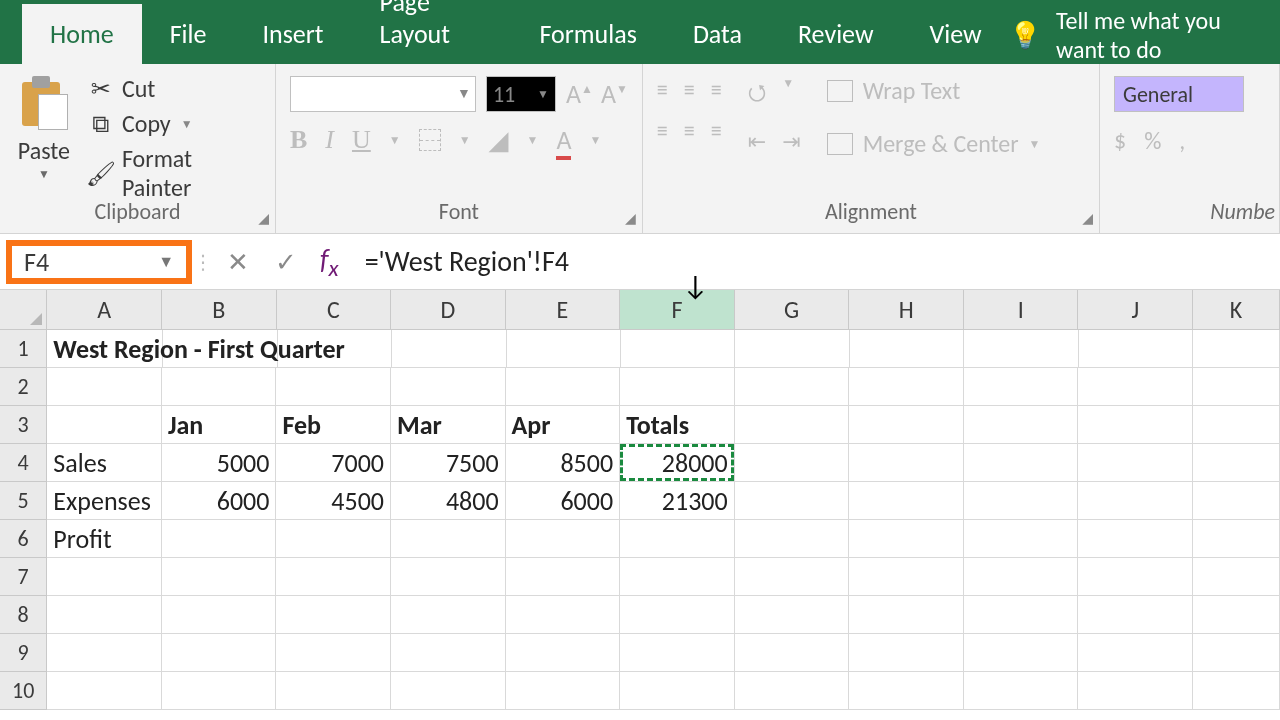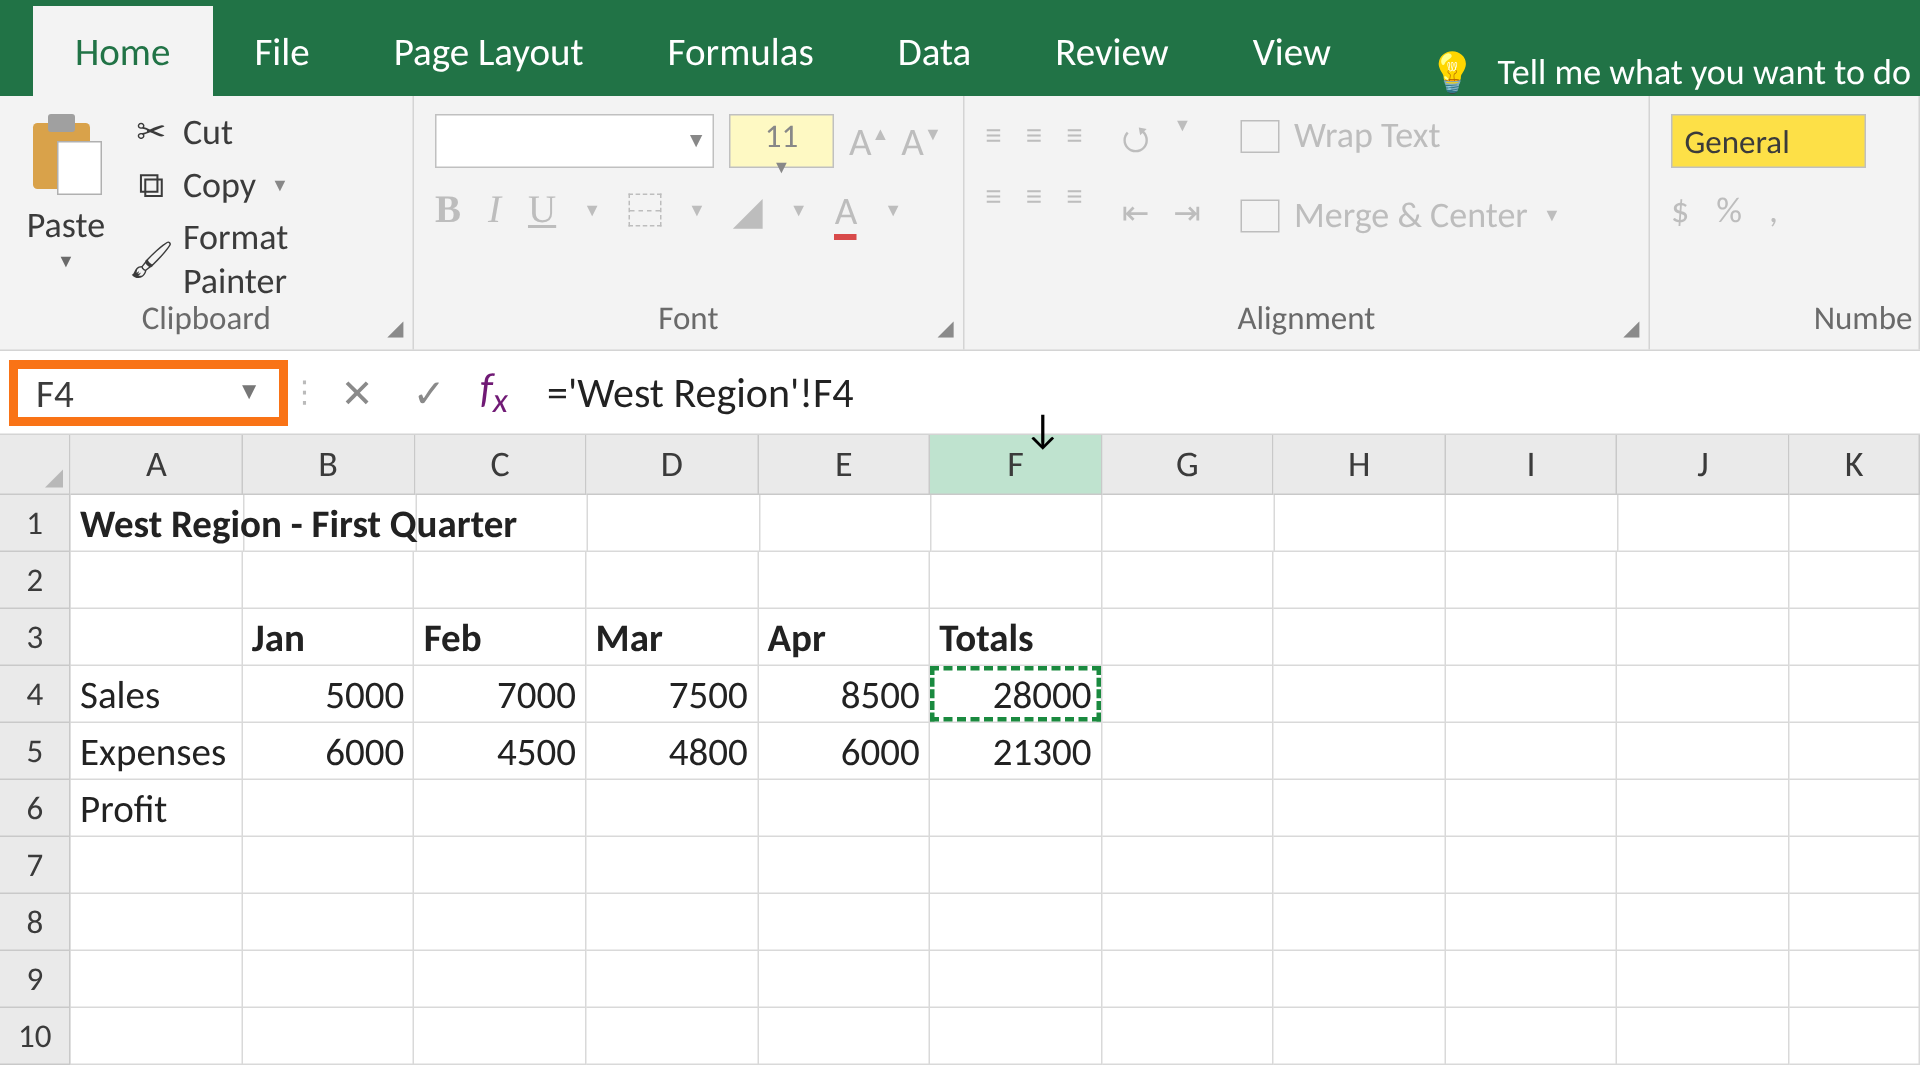--- a/index.html
+++ b/index.html
@@ -35,21 +35,21 @@
   .clip-right { display: flex; flex-direction: column; gap: 6px; padding-top: 4px; }
   .clip-item { display: flex; align-items: center; gap: 10px; color: #3b3b3b; font-size: 24px; }
   .clip-icon { width: 22px; display: inline-flex; justify-content: center; }
 
   
   .font { width: 368px; }
   .font-body { display: flex; flex-direction: column; gap: 12px; padding-top: 6px; }
   .font-row1 { display: flex; align-items: center; gap: 10px; }
   .font-name-box { width: 186px; height: 36px; background: #fff; border: 1px solid #c0c0c0; position: relative; }
   .font-name-box .dd { position: absolute; right: 4px; top: 8px; color: #888; font-size: 14px; }
-  .font-size-box { width: 70px; height: 36px; background: #fef9c3; border: 1px solid #c0c0c0; display: flex; align-items: center; justify-content: space-between; padding: 0 6px; color: #888; font-size: 22px; flex-direction: column; }
+  .font-size-box { width: 70px; height: 36px; background: #000000; border: 1px solid #c0c0c0; display: flex; align-items: center; justify-content: space-between; padding: 0 6px; color: #888; font-size: 22px; }
   .grow-shrink { color: #bdbdbd; font-size: 26px; display:flex; gap:8px; }
   .font-row2 { display: flex; align-items: center; gap: 18px; color: #bdbdbd; font-size: 26px; }
   .font-row2 .b { font-weight: bold; font-family: "Times New Roman", serif; }
   .font-row2 .i { font-style: italic; font-family: "Times New Roman", serif; }
   .font-row2 .u { text-decoration: underline; font-family: "Times New Roman", serif; }
   .borders-icon { display:inline-block; width:22px; height:22px; border:1px dashed #bdbdbd; position:relative; }
   .borders-icon::after { content:""; position:absolute; left:0; right:0; top:50%; border-top:1px dashed #bdbdbd; }
   .fill-icon { color:#bdbdbd; }
   .fontcolor-icon { position:relative; display:inline-block; }
   .fontcolor-icon .bar { position:absolute; left:0; right:0; bottom:-4px; height:4px; background:#d84a4a; }
@@ -59,21 +59,21 @@
   .align-body { display:flex; gap:26px; padding-top:6px; }
   .align-col { display:flex; flex-direction:column; gap:14px; }
   .align-icons { display:flex; gap:16px; color:#bdbdbd; font-size:22px; }
   .wrap-merge { display:flex; flex-direction:column; gap:24px; }
   .wm-item { display:flex; align-items:center; gap:10px; color:#bdbdbd; font-size:24px; }
   .wm-icon { width:26px; height:22px; border:1px solid #bdbdbd; display:inline-block; }
 
   
   .number { flex:0 0 180px; min-width:0; }
   .number-body { display:flex; flex-direction:column; gap:14px; padding-top:6px; }
-  .num-format { width: 130px; height:36px; background:#fde047; border:1px solid #c0c0c0; display:flex; align-items:center; padding:0 8px; color:#3b3b3b; font-size:22px; }
+  .num-format { width: 130px; height:36px; background:#c4b5fd; border:1px solid #c0c0c0; display:flex; align-items:center; padding:0 8px; color:#3b3b3b; font-size:22px; }
   .num-row { display:flex; gap:18px; color:#bdbdbd; font-size:24px; }
 
   
   .fxrow { height: 56px; display:flex; align-items:center; border-bottom:1px solid #d4d4d4; }
   .namebox { width: 186px; height: 44px; margin-left: 6px; border:6px solid #f97316; display:flex; align-items:center; justify-content:space-between; padding:0 12px; font-size:26px; color:#3b3b3b; background:#fff; }
   .namebox .dd { color:#777; font-size:16px; }
   .fx-sep { width:22px; text-align:center; color:#bbb; font-size:20px; }
   .fx-btn { width:48px; text-align:center; color:#8a8a8a; font-size:26px; }
   .fx-btn.cancel { color:#8a8a8a; }
   .fx-btn.enter { color:#8a8a8a; }
@@ -105,20 +105,21 @@
   .title-span { position:relative; z-index:2; }
 </style>
 </head>
 <body>
 
 <div class="titlebar"></div>
 
 <div class="tabrow">
   <div class="tab active">Home</div>
   <div class="tab file">File</div>
+  <div class="tab">Insert</div>
   <div class="tab">Page Layout</div>
   <div class="tab">Formulas</div>
   <div class="tab">Data</div>
   <div class="tab">Review</div>
   <div class="tab">View</div>
   <div class="tellme">
     <span class="bulb">💡</span>
     <span>Tell me what you want to do</span>
   </div>
 </div>
@@ -232,21 +233,21 @@
     <div class="number-body">
       <div class="num-format">
         <span>General</span>
       </div>
       <div class="num-row">
         <span>$</span>
         <span>%</span>
         <span>,</span>
       </div>
     </div>
-    <div class="group-label" style="text-align:right; padding-right:4px;">Numbe</div>
+    <div class="group-label" style="text-align:right; padding-right:4px;font-style:italic;">Numbe</div>
   </div>
 </div>
 
 <div class="fxrow">
   <div class="namebox">
     <span>F4</span>
     <span class="dd">▼</span>
   </div>
   <div class="fx-sep">⋮</div>
   <div class="fx-btn cancel">✕</div>

